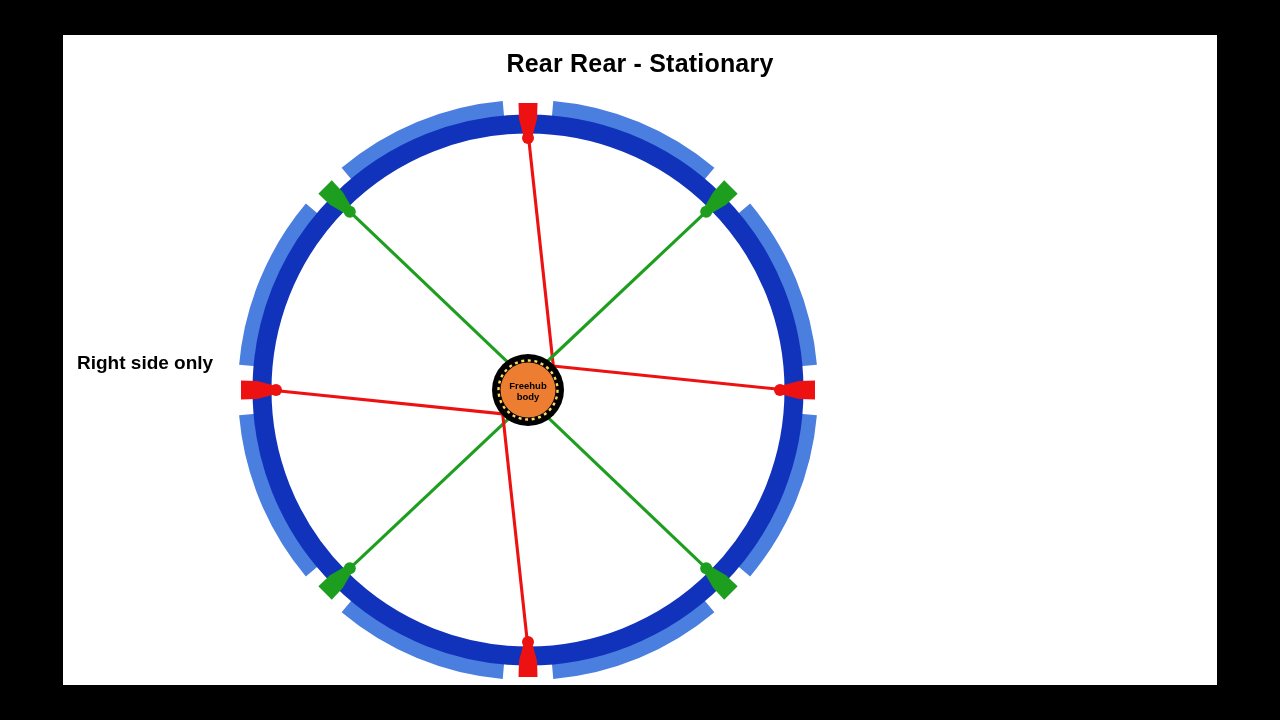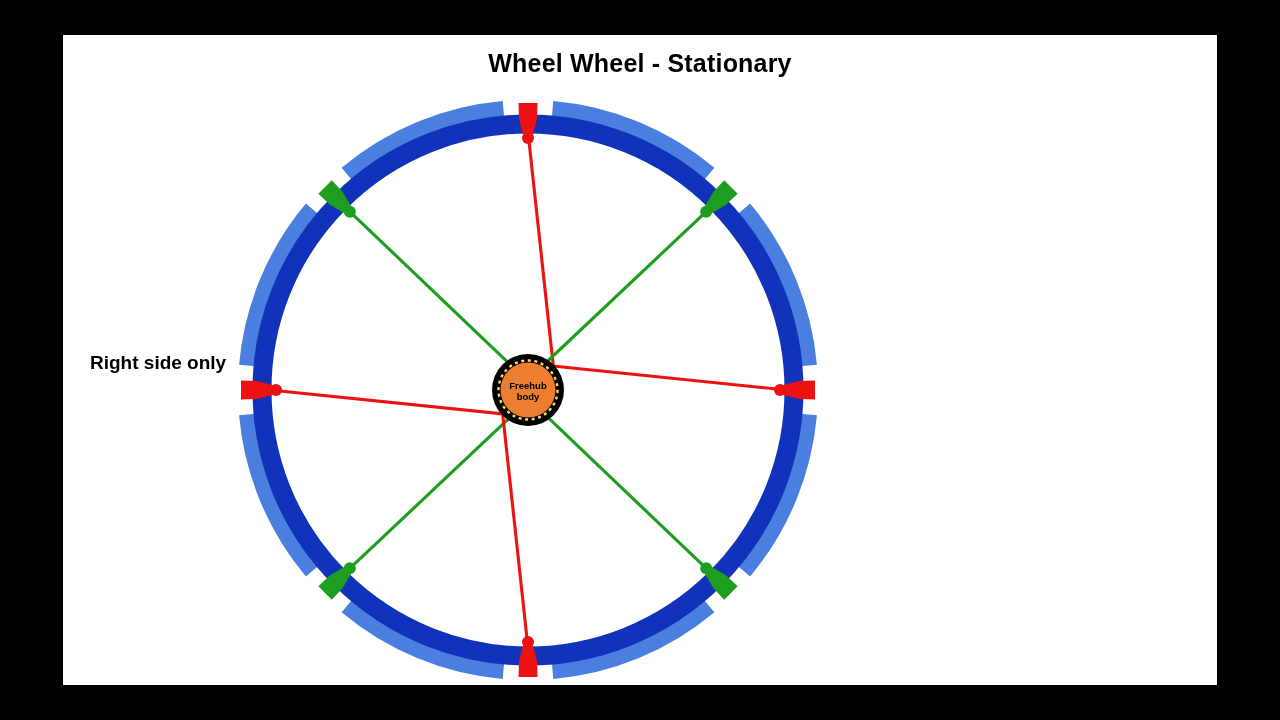--- a/index.html
+++ b/index.html
@@ -31,21 +31,21 @@
     width: 1154px;
     text-align: center;
     font-family: "Liberation Sans", sans-serif;
     font-weight: bold;
     font-size: 25px;
     color: #000000;
     letter-spacing: 0.2px;
   }
   #side-label {
     position: absolute;
-    left: 27px;
+    left: 14px;
     top: 317px;
     font-family: "Liberation Sans", sans-serif;
     font-weight: bold;
     font-size: 19px;
     color: #000000;
     white-space: nowrap;
   }
   #wheel-svg {
     position: absolute;
     left: 0;
@@ -59,21 +59,21 @@
     font-size: 9.5px;
     fill: #000000;
   }
 </style>
 </head>
 <body>
 
 <div id="stage">
   <div id="slide">
 
-    <div id="slide-title">Wheel Wheel - Stationary</div>
+    <div id="slide-title">Rear Rear - Stationary</div>
 
     <div id="side-label">Right side only</div>
 
     <svg id="wheel-svg" viewBox="0 0 1154 650">
 
       <g id="rim-group">
           <path d="M 278.5915931909036 132.84711149549636 A 290 290 0 0 1 439.7248346031791 66.10353755339378 L 441.2064822298893 83.03884742095346 A 273 273 0 0 0 289.5189825555748 145.869867028519 Z" fill="#4A7FE0" stroke="none"></path>
           <path d="M 490.27516539682085 66.10353755339378 A 290 290 0 0 1 651.4084068090964 132.84711149549636 L 640.4810174444252 145.869867028519 A 273 273 0 0 0 488.79351777011067 83.03884742095346 Z" fill="#4A7FE0" stroke="none"></path>
           <path d="M 687.1528885045036 168.5915931909036 A 290 290 0 0 1 753.8964624466062 329.72483460317915 L 736.9611525790465 331.20648222988933 A 273 273 0 0 0 674.130132971481 179.51898255557478 Z" fill="#4A7FE0" stroke="none"></path>
           <path d="M 753.8964624466062 380.27516539682085 A 290 290 0 0 1 687.1528885045036 541.4084068090964 L 674.130132971481 530.4810174444252 A 273 273 0 0 0 736.9611525790465 378.79351777011067 Z" fill="#4A7FE0" stroke="none"></path>

